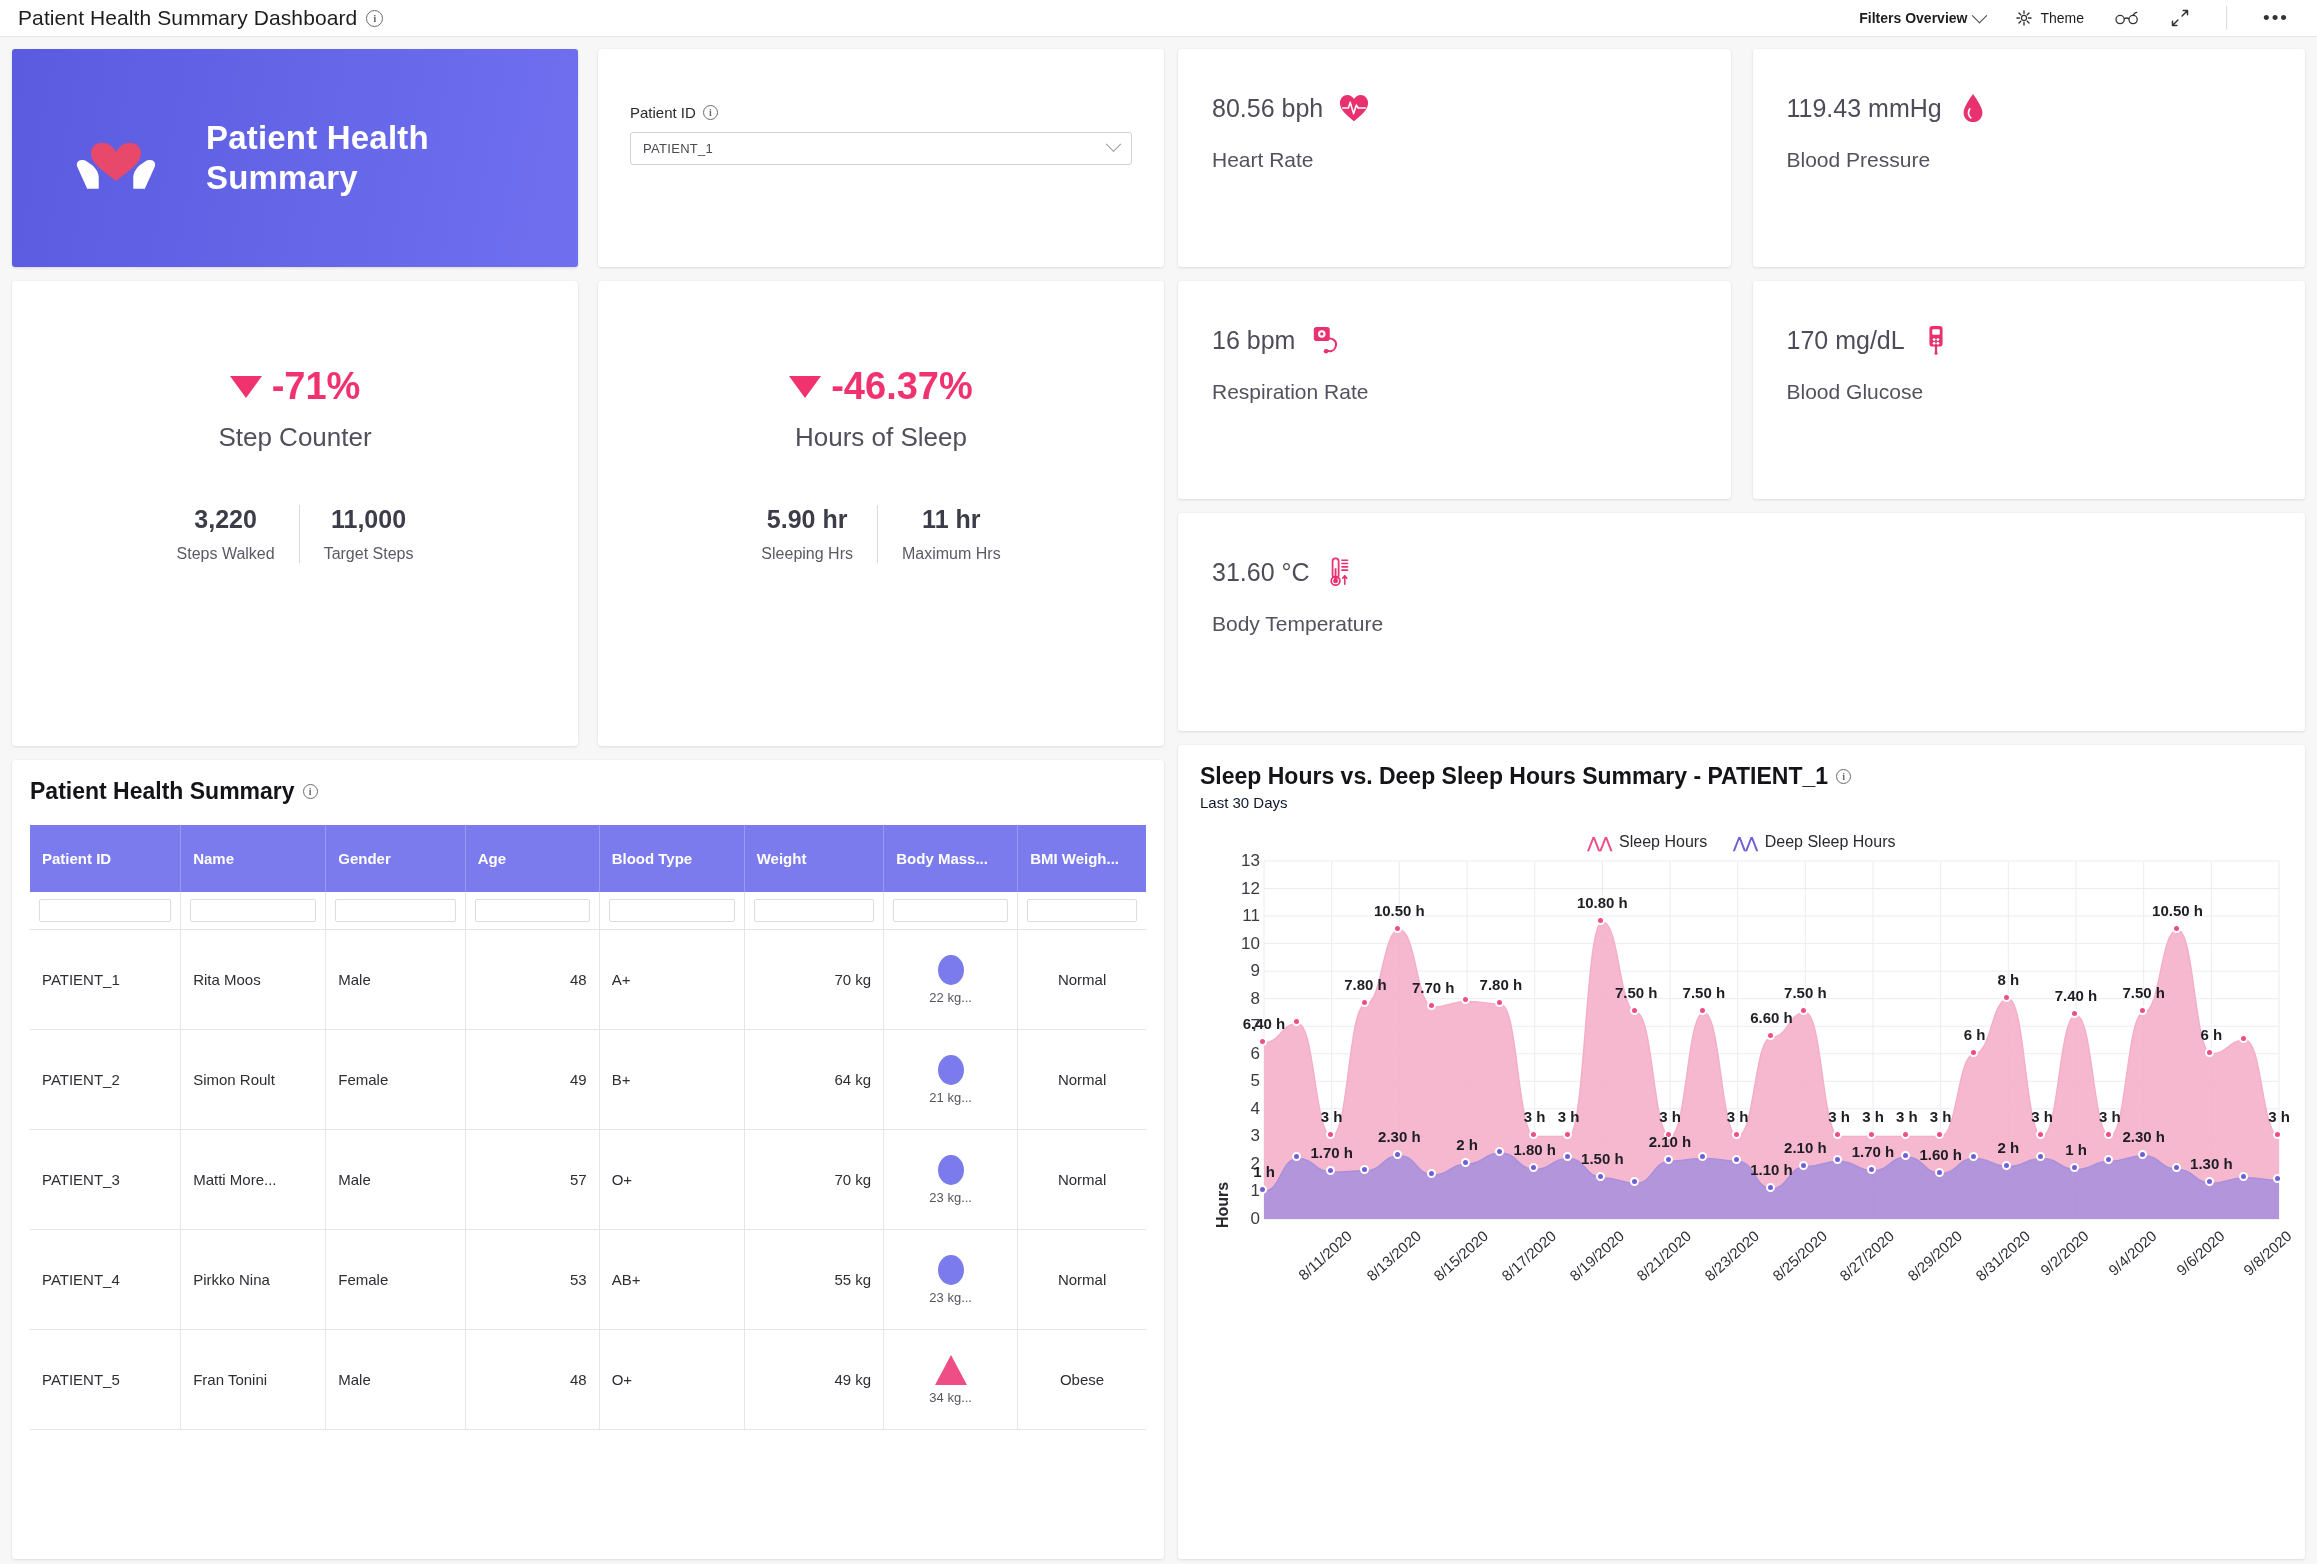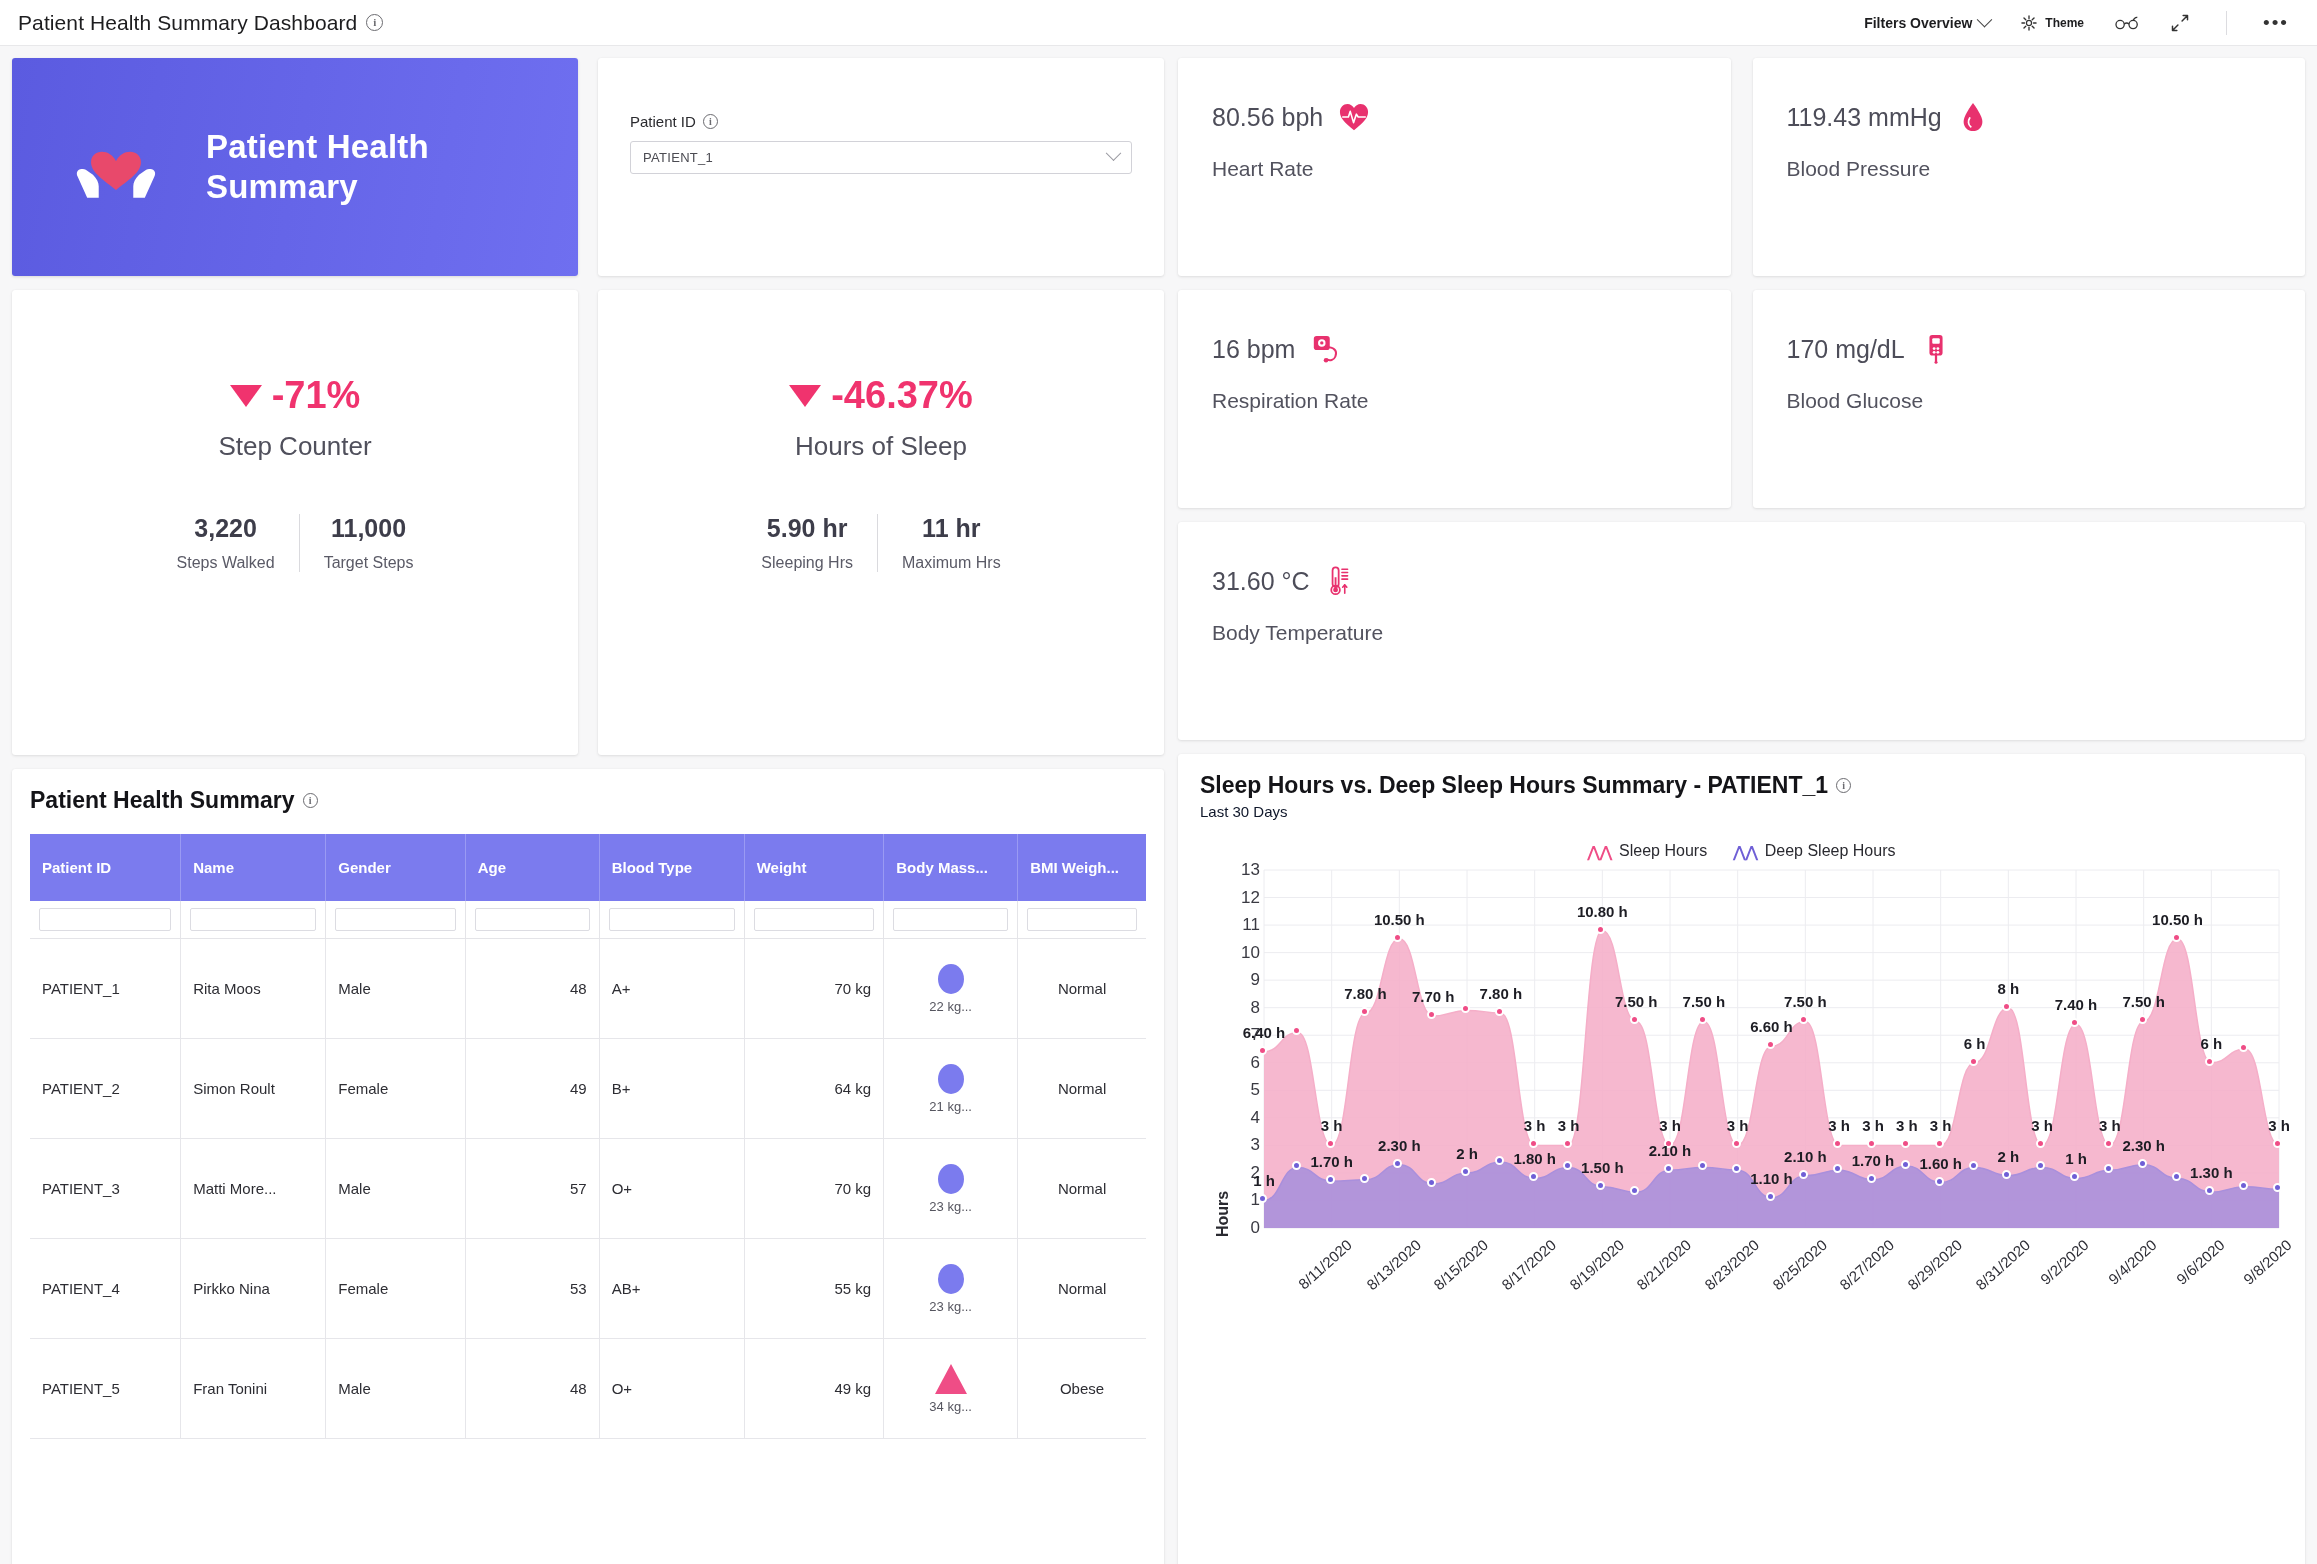--- a/index.html
+++ b/index.html
@@ -5,38 +5,38 @@
   * { box-sizing: border-box; margin: 0; padding: 0; }
   html, body {
     width: 2317px; height: 1564px;
     background: #f7f7f8;
     font-family: "Liberation Sans", sans-serif;
     overflow: hidden;
   }
 
   
   .topbar {
-    height: 46px; background: #ffffff;
+    height: 37px; background: #ffffff;
     border-bottom: 1px solid #e8e8ea;
     display: flex; align-items: center;
     padding: 0 28px 0 18px;
   }
   .topbar-title { font-size: 21px; color: #1d1d1f; font-weight: 400; letter-spacing: .1px; }
   .info-ico {
     display: inline-flex; align-items: center; justify-content: center;
     width: 17px; height: 17px; border-radius: 50%;
     border: 1.4px solid #6b6b70; color: #6b6b70;
     font-size: 11px; font-weight: 700; font-family: "Liberation Serif", serif;
     line-height: 1; margin-left: 9px; vertical-align: 2px;
   }
   .topbar-spacer { flex: 1; }
   .tb-group { display: flex; align-items: center; gap: 30px; }
   .tb-item { display: flex; align-items: center; gap: 7px; cursor: pointer; color: #1d1d1f; }
   .tb-bold { font-size: 14px; font-weight: 700; }
-  .tb-reg { font-size: 12px; font-weight: 700; }
+  .tb-reg { font-size: 14px; font-weight: 400; }
   .chev { width: 11px; height: 11px; border-right: 1.7px solid #444; border-bottom: 1.7px solid #444;
           transform: rotate(45deg) translate(-2px,-2px); }
   .tb-divider { width: 1px; height: 24px; background: #dcdce0; margin: 0 6px; }
   .dots { letter-spacing: 2px; font-size: 19px; color: #333; line-height: .6; }
 
   
   .page { padding: 12px 12px 0 12px; display: flex; gap: 14px; height: 1522px; }
   .col-left { width: 1155px; display: flex; flex-direction: column; gap: 14px; }
   .col-right { width: 1134px; display: flex; flex-direction: column; gap: 14px; }
 

